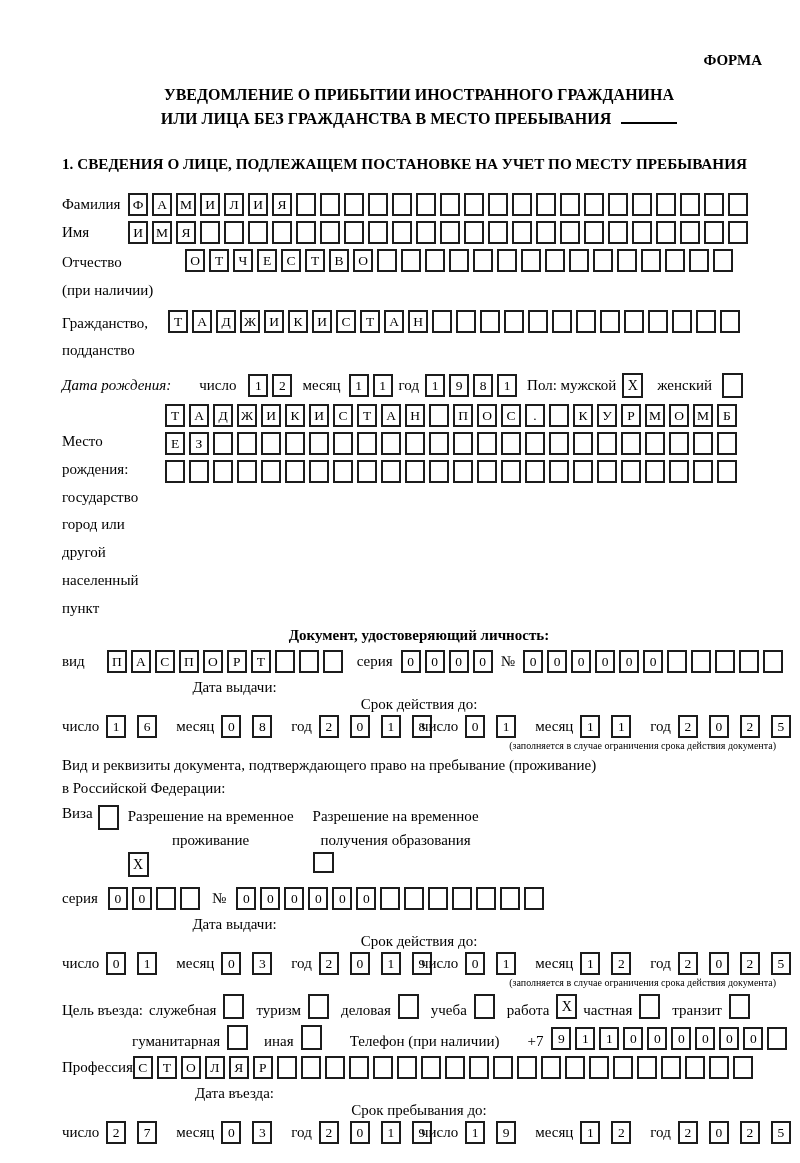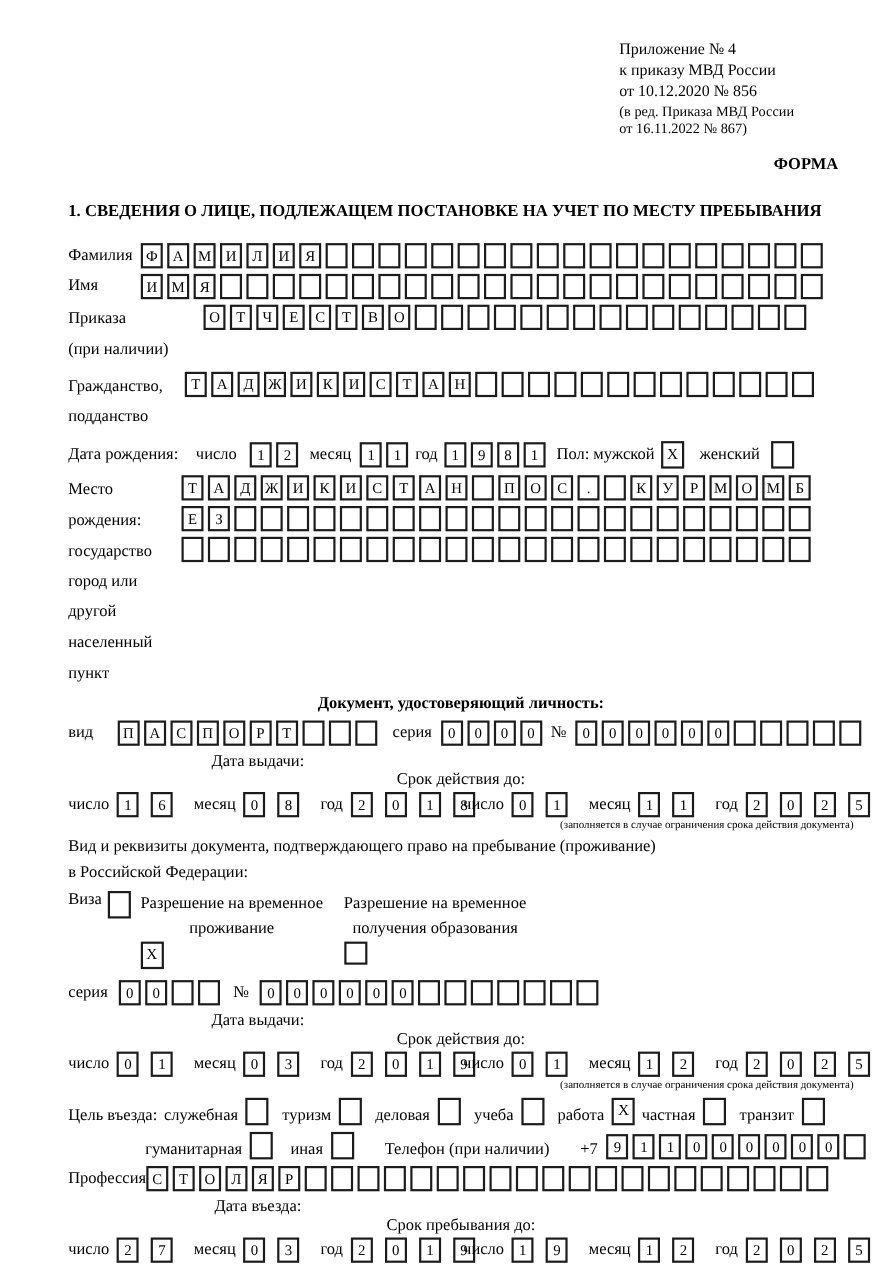--- a/index.html
+++ b/index.html
@@ -19,21 +19,21 @@
         text-align:center;line-height:19px;font-size:13.5px;}
   .cb{display:inline-block;flex:0 0 21px;width:21px;height:25px;border:2px solid #1c1c1c;box-sizing:border-box;
       text-align:center;line-height:21px;font-size:14px;}
   
   .row{display:flex;align-items:center;margin-bottom:5px;}
   .rowtop{display:flex;align-items:flex-start;margin-bottom:5px;}
   .lblcol{line-height:1.85;}
   .w66{flex:0 0 66px;}
   .w123{flex:0 0 123px;}
   .w106{flex:0 0 106px;}
-  .w103{flex:0 0 103px;}
+  .w103{flex:0 0 103px;margin-top:24px;}
   .w68{flex:0 0 68px;}
   .stack .cells{margin-bottom:5px;}
   .doc-head{text-align:center;font-weight:bold;margin:4px 0 6px;}
   
   .inline-row{display:flex;align-items:center;margin-bottom:5px;}
   
   .date-headers{display:flex;margin:6px 0 2px;flex-direction:column;}
   .dh-left{width:345px;text-align:center;}
   .dh-right{flex:1;text-align:center;}
   .date-line{display:flex;align-items:center;margin-bottom:2px;}
@@ -54,30 +54,27 @@
   .purpose .cb{margin-left:7px;margin-right:12px;}
   .purpose span{white-space:nowrap;}
   .purpose{display:flex;align-items:flex-end;margin-bottom:6px;flex-wrap:nowrap;}
   .indent70{margin-left:70px;}
 </style>
 </head>
 <body>
 
 <div class="page">
 
-  <div class="annex">
-    <div>Приложение № 4</div>
-    <div>к приказу МВД России</div>
-    <div>от 10.12.2020 № 856</div>
-    <div class="small">(в ред. Приказа МВД России</div>
-    <div class="small">от 16.11.2022 № 867)</div>
-  </div>
 
   <div class="forma">ФОРМА</div>
 
+  <div class="title">
+    <div>УВЕДОМЛЕНИЕ О ПРИБЫТИИ ИНОСТРАННОГО ГРАЖДАНИНА</div>
+    <div><span>ИЛИ ЛИЦА БЕЗ ГРАЖДАНСТВА В МЕСТО ПРЕБЫВАНИЯ</span><span class="underline"></span></div>
+  </div>
 
   <div class="section-title">1. СВЕДЕНИЯ О ЛИЦЕ, ПОДЛЕЖАЩЕМ ПОСТАНОВКЕ НА УЧЕТ ПО МЕСТУ ПРЕБЫВАНИЯ</div>
 
   <div class="row">
     <div class="w66">Фамилия</div>
     <div class="cells">
         <span class="cell">Ф</span>
         <span class="cell">А</span>
         <span class="cell">М</span>
         <span class="cell">И</span>
@@ -133,21 +130,21 @@
         <span class="cell"></span>
         <span class="cell"></span>
         <span class="cell"></span>
         <span class="cell"></span>
         <span class="cell"></span>
       </div>
   </div>
 
   <div class="rowtop">
     <div class="w123 lblcol">
-      <div>Приказа</div>
+      <div>Отчество</div>
       <div>(при наличии)</div>
     </div>
     <div class="cells">
         <span class="cell">О</span>
         <span class="cell">Т</span>
         <span class="cell">Ч</span>
         <span class="cell">Е</span>
         <span class="cell">С</span>
         <span class="cell">Т</span>
         <span class="cell">В</span>
@@ -197,21 +194,21 @@
         <span class="cell"></span>
         <span class="cell"></span>
         <span class="cell"></span>
         <span class="cell"></span>
         <span class="cell"></span>
         <span class="cell"></span>
       </div>
   </div>
 
   <div class="row" style="margin-top:8px;">
-    <span style="margin-right:16px;">Дата рождения:</span>
+    <span style="margin-right:28px;font-style:italic;">Дата рождения:</span>
     <span style="margin-right:12px;">число</span>
     <div class="cells" style="margin-right:10px;">
         <span class="cell">1</span>
         <span class="cell">2</span>
       </div>
     <span style="margin-right:8px;">месяц</span>
     <div class="cells" style="margin-right:6px;">
         <span class="cell">1</span>
         <span class="cell">1</span>
       </div>

